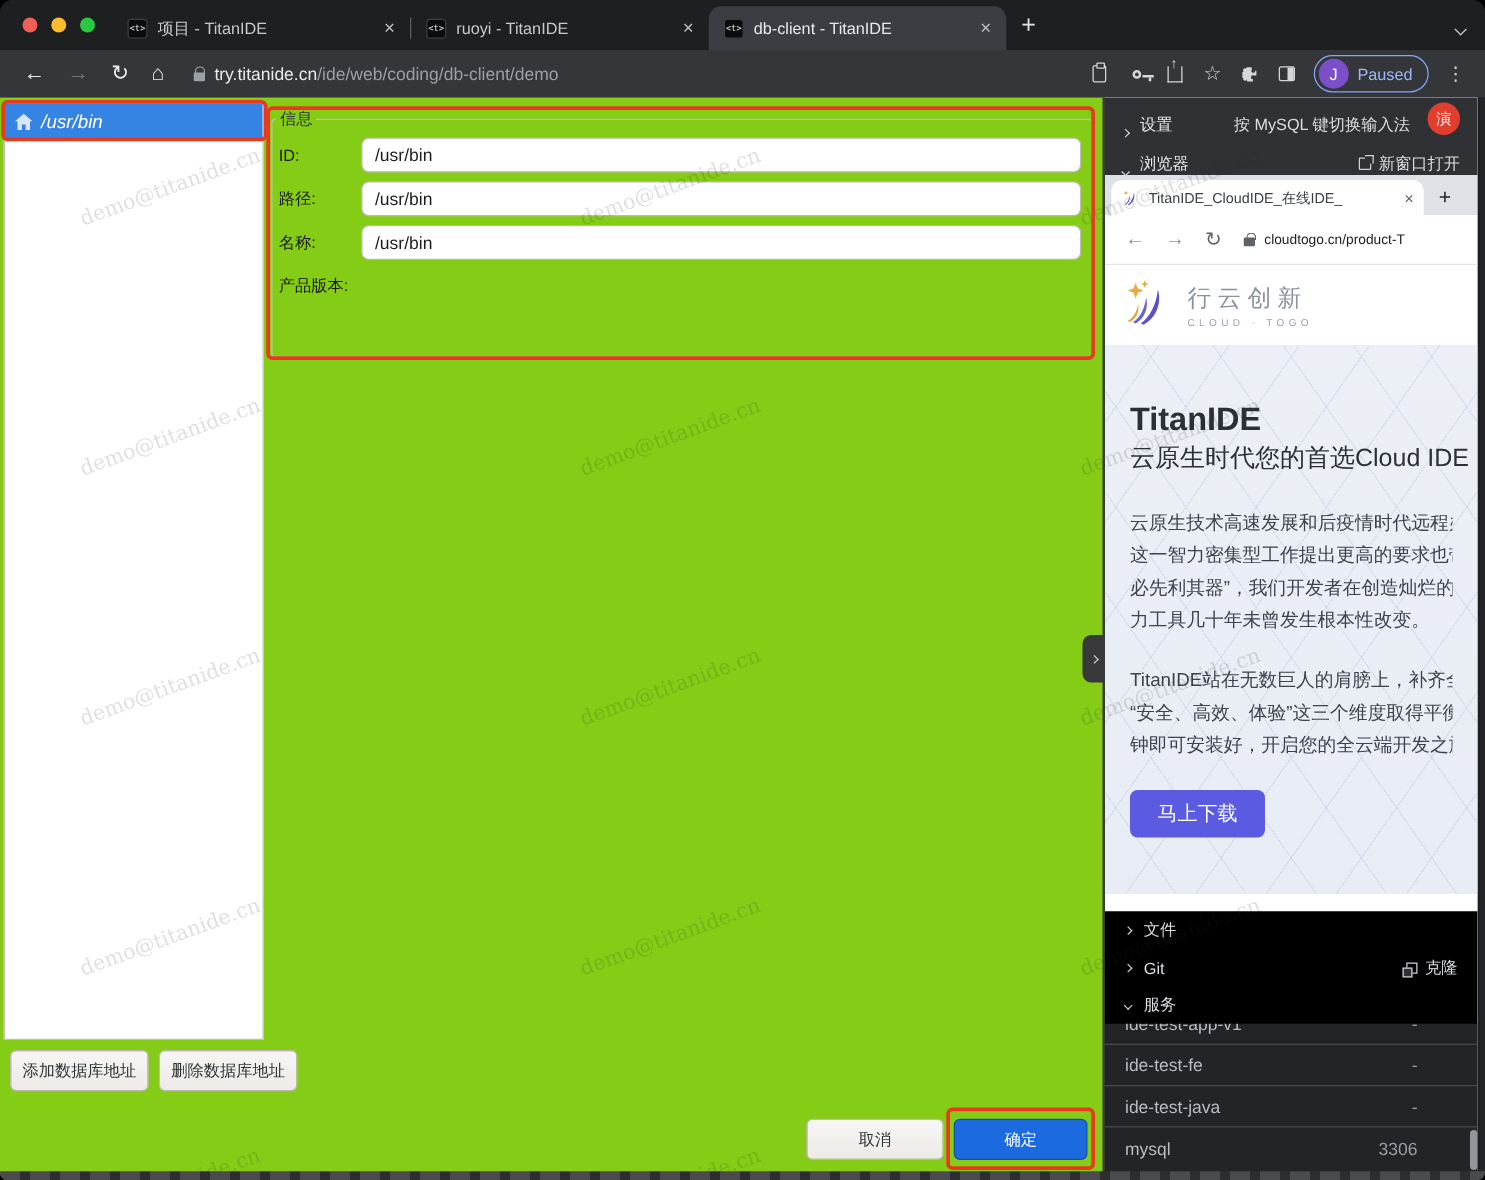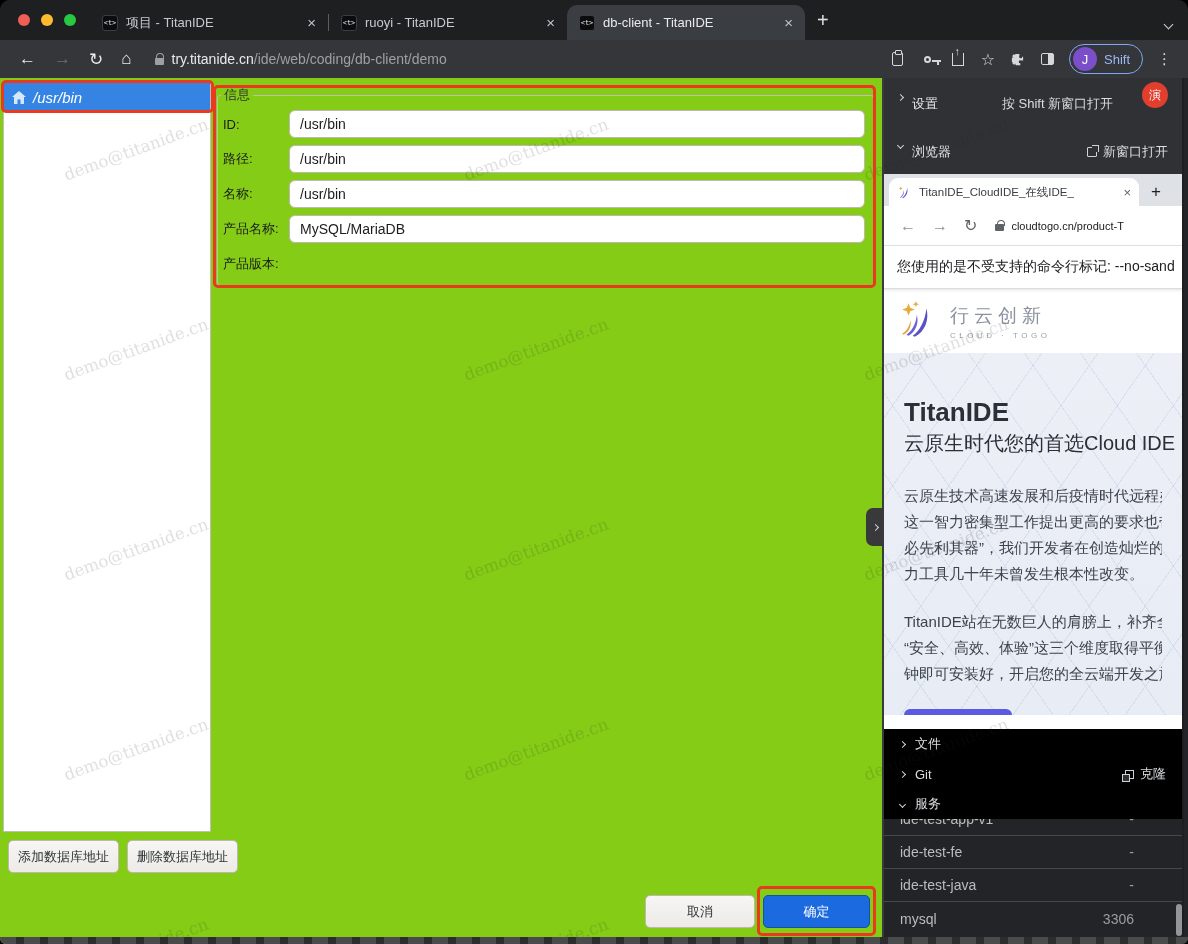--- a/index.html
+++ b/index.html
@@ -86,21 +86,21 @@
   .btn-ok { left:763px; top:817px; width:107px; background:#1b6ae0; border-color:#15539f;
             color:#fff; }
   .handle { position:absolute; left:866px; top:430px; width:18px; height:38px; background:#39393b;
             border-radius:7px 0 0 7px; display:flex; align-items:center; justify-content:center; }
   .redbox { position:absolute; border:3px solid #e93a20; border-radius:5px; z-index:60; pointer-events:none; }
 
   
   .panel { position:relative; width:298px; flex:none; display:flex; flex-direction:column;
            background:#fff; overflow:hidden; }
   .phead { background:#2f3135; color:#e6e7e9; font-size:13px; position:relative; }
-  .phrow { height:31px; display:flex; align-items:flex-start; gap:9px; padding:0 14px;margin-top:17px; }
+  .phrow { height:31px; display:flex; align-items:flex-end; gap:9px; padding:0 14px; }
   .phint { flex:1; text-align:center; color:#dcdde0; }
   .badge { position:absolute; right:14px; top:4px; width:26px; height:26px; border-radius:50%;
            background:#e23e2e; color:#fff; font-size:12px; display:flex; align-items:center;
            justify-content:center; z-index:5; }
   .openw { margin-left:auto; display:flex; align-items:center; gap:6px; color:#dcdde0; }
   .ic-openw { width:10px; height:10px; border:1.4px solid #cfd2d6; border-radius:1px; position:relative; }
   .ic-openw:before { content:""; position:absolute; right:-3px; top:-3px; width:6px; height:6px;
                      background:#2f3135; border-top:1.4px solid #cfd2d6; border-right:1.4px solid #cfd2d6; }
 
   .ptabs { height:32px; background:#dee1e6; display:flex; align-items:flex-end; padding-left:5px; }
@@ -219,21 +219,21 @@
     <span class="tbic">
       <svg width="15" height="15" viewBox="0 0 16 16">
           <path d="M6 2h4v2.2a1.6 1.6 0 1 0 3 .8H14v4h-2.2a1.6 1.6 0 1 0-.8 3V14H6v-2.2a1.6 1.6 0 1 1-3-.8H2V6h2.2a1.6 1.6 0 1 1 .8-3z" fill="#d5d7da"></path>
         </svg>
     </span>
     <span class="tbic">
         <span class="ic-panel"></span>
       </span>
     <span class="profile">
       <span class="avatar">J</span>
-      <span class="paused">Shift</span>
+      <span class="paused">Paused</span>
     </span>
     <span class="kebab">⋮</span>
   </div>
 
   <div class="content">
 
     <div class="main">
       <div class="listbox">
         <div class="listrow">
           <svg class="home-ic" width="14" height="13" viewBox="0 0 14 13">
@@ -251,24 +251,20 @@
         </div>
         <div class="frow">
           <span class="flabel">路径:</span>
           <input class="finput" value="/usr/bin" style="">
         </div>
         <div class="frow">
           <span class="flabel">名称:</span>
           <input class="finput" value="/usr/bin" style="">
         </div>
         <div class="frow">
-          <span class="flabel">产品名称:</span>
-          <input class="finput" value="MySQL/MariaDB" style="">
-        </div>
-        <div class="frow">
           <span class="flabel">产品版本:</span>
         </div>
       </fieldset>
 
       <button class="gtkbtn" style="left:8px;top:762px;">添加数据库地址</button>
       <button class="gtkbtn" style="left:127px;top:762px;">删除数据库地址</button>
       <button class="gtkbtn btn-cancel">取消</button>
       <button class="gtkbtn btn-ok">确定</button>
 
       <div class="handle">
@@ -278,21 +274,21 @@
       <div class="redbox" style="left:1px;top:2px;width:213px;height:33px;"></div>
       <div class="redbox" style="left:213px;top:7px;width:663px;height:203px;"></div>
       <div class="redbox" style="left:757px;top:808px;width:119px;height:50px;"></div>
     </div>
 
     <div class="panel">
       <div class="phead">
         <div class="phrow">
           <span class="chev r sm"></span>
           <span>设置</span>
-          <span class="phint">按 Shift 新窗口打开</span>
+          <span class="phint">按 MySQL 键切换输入法</span>
         </div>
         <div class="phrow">
           <span class="chev d sm"></span>
           <span>浏览器</span>
           <span class="openw">
             <span class="ic-openw"></span>
             <span>新窗口打开</span>
           </span>
         </div>
         <div class="badge">演</div>
@@ -312,21 +308,20 @@
       </div>
 
       <div class="purl">
         <span class="pnav">←</span>
         <span class="pnav">→</span>
         <span class="pnav rel">↻</span>
         <span class="lock plock"></span>
         <span class="purltext">cloudtogo.cn/product-T</span>
       </div>
 
-      <div class="pnotice">您使用的是不受支持的命令行标记: --no-sand</div>
 
       <div class="plogo">
         <svg width="42" height="42" viewBox="0 0 40 40">
           <path d="M14 34 C20 30 26 20 27 8 C30 18 26 30 16 35 Z" fill="#5a52c4"></path>
           <path d="M8 33 C13 30 17 23 18 14 C20 22 17 30 10 34 Z" fill="#6a62d2"></path>
           <path d="M4 32 C8 30 11 25 12 19 C13 26 10 31 5 33 Z" fill="#e4a63c"></path>
           <path d="M10 3 L11.6 7.4 L16 9 L11.6 10.6 L10 15 L8.4 10.6 L4 9 L8.4 7.4 Z" fill="#e6aa3e"></path>
           <path d="M17 1 L17.8 3.2 L20 4 L17.8 4.8 L17 7 L16.2 4.8 L14 4 L16.2 3.2 Z" fill="#e6aa3e"></path>
         </svg>
         <div class="logotext">

